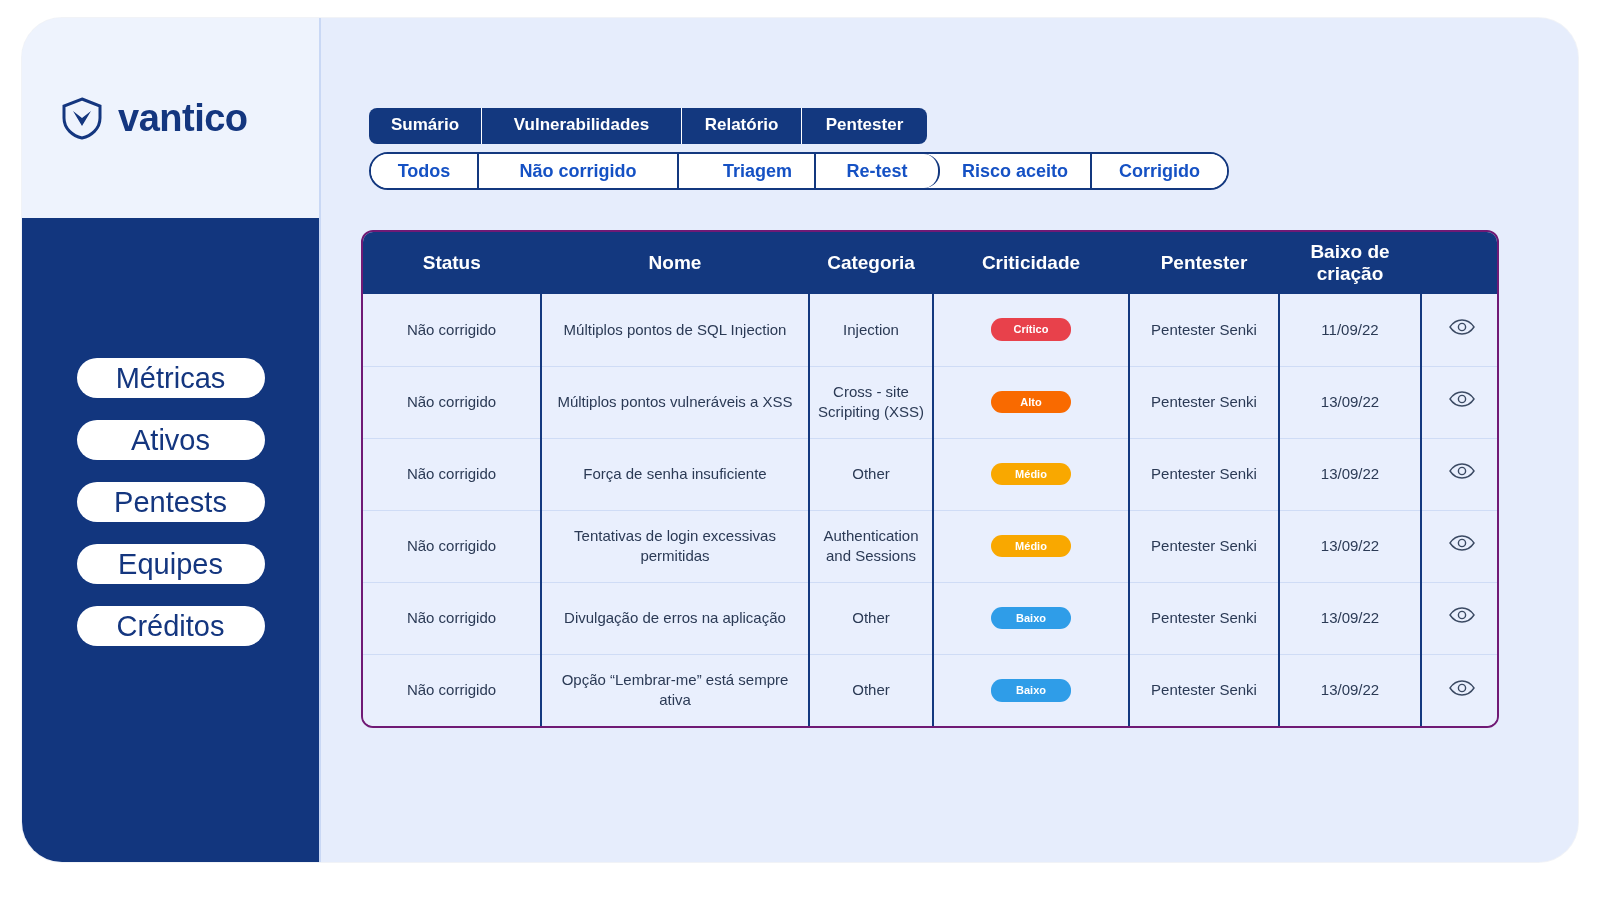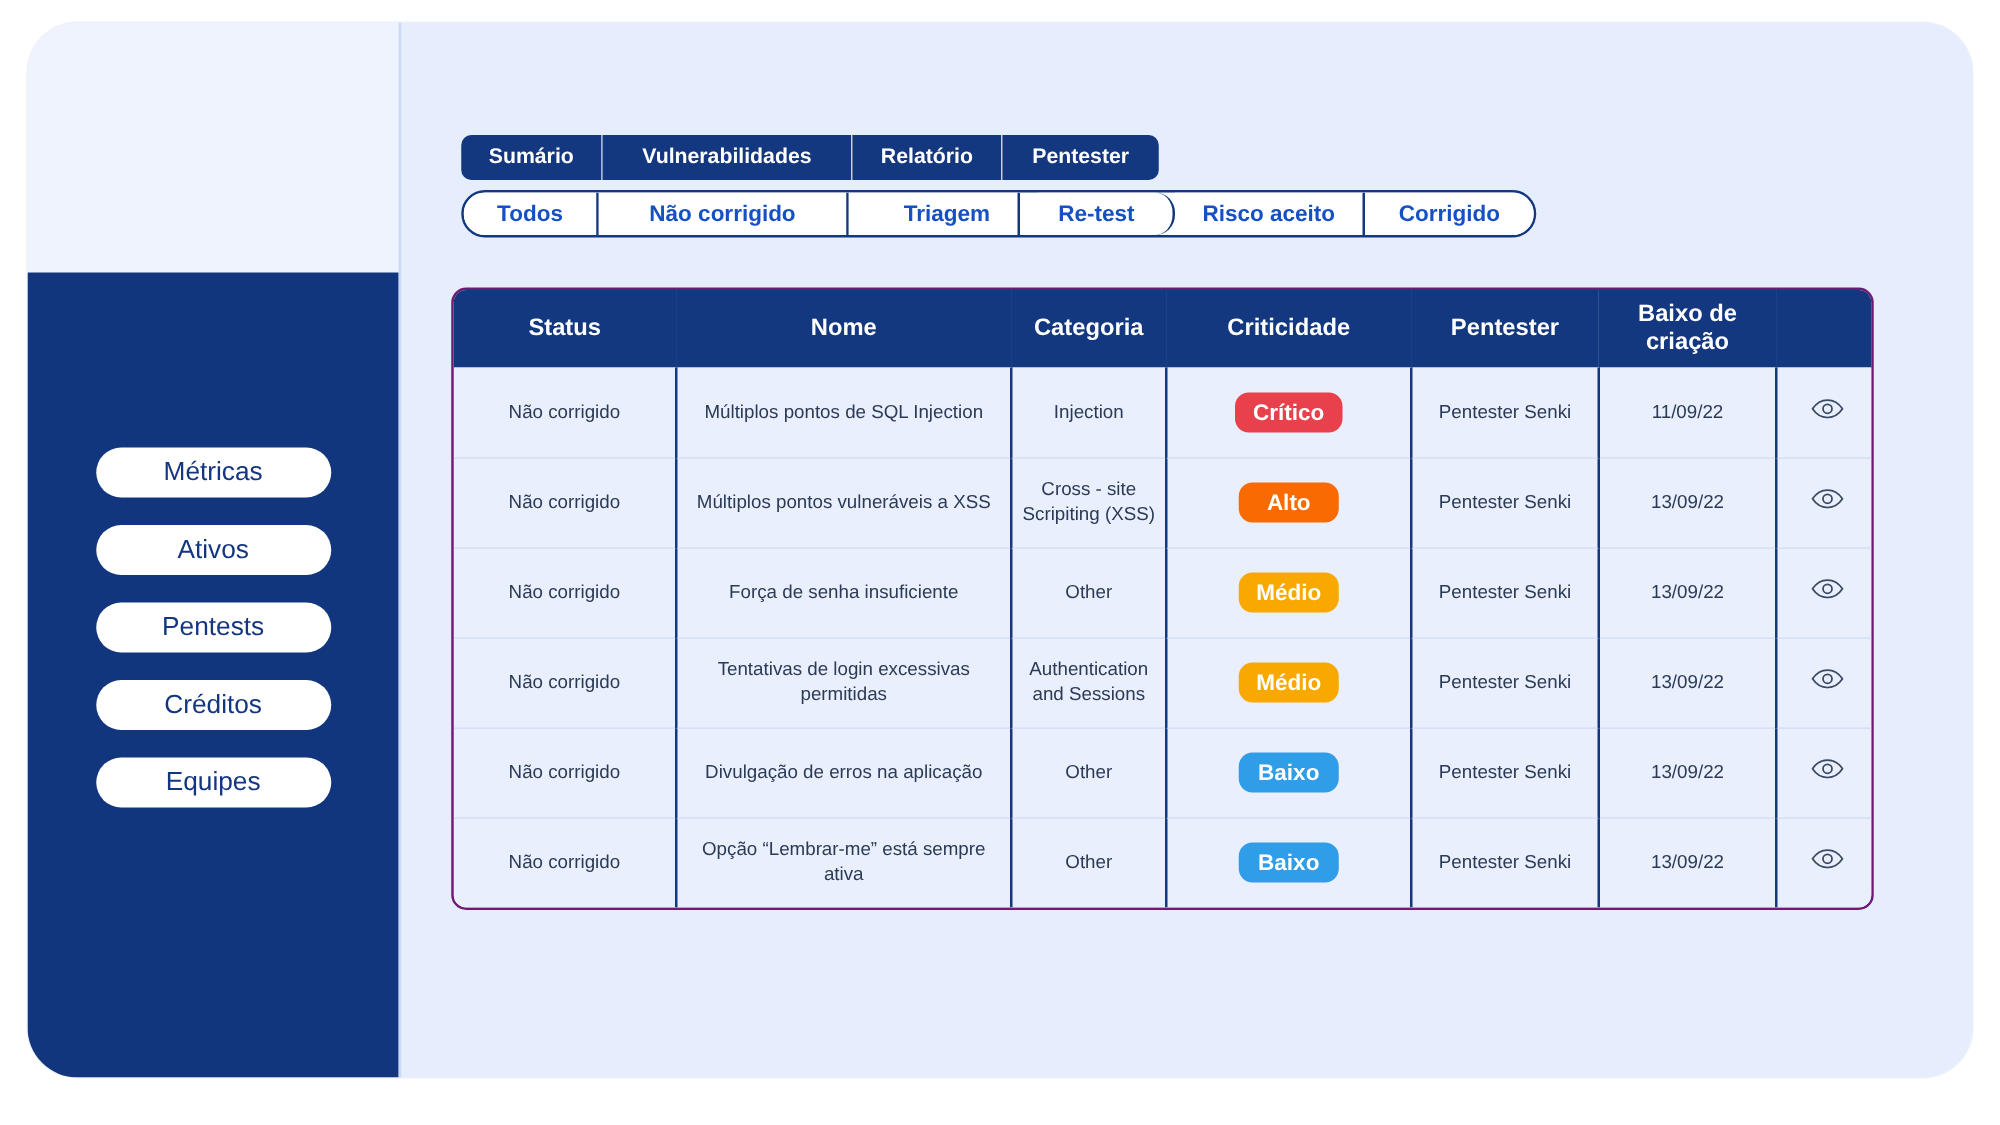--- a/index.html
+++ b/index.html
@@ -55,21 +55,21 @@
   }
   .nav-item {
     display: block;
     margin: 0 auto 22px auto;
     width: 188px;
     height: 40px;
     line-height: 40px;
     border-radius: 20px;
     background: #ffffff;
     color: #14367f;
-    font-size: 21px;
+    font-size: 29px;
     text-align: center;
     cursor: pointer;
   }
   
   .main {
     flex: 1 1 auto;
     background: #e6edfc;
     position: relative;
     border-left: 2px solid #c9d8f5;
     padding: 0;
@@ -171,44 +171,53 @@
   .col-pent   { width: 150px; }
   .col-date   { width: 142px; }
   .col-eye    { width: 80px; }
 
   .badge {
     display: inline-block;
     min-width: 80px;
     padding: 4px 14px;
     border-radius: 11px;
     color: #ffffff;
-    font-size: 18px;
+    font-size: 11px;
     font-weight: bold;
   }
   .badge.critico { background: #e8414b; }
   .badge.alto    { background: #f96a00; }
   .badge.medio   { background: #f9a800; }
   .badge.baixo   { background: #2f9de8; }
 
   .eye { display: inline-block; cursor: pointer; }
   .crit-cell { vertical-align: middle; }
 </style>
 </head>
 <body>
 
 <div id="app">
   <div class="window">
 
     <div class="sidebar">
+      <div class="logo-area">
+        <span class="logo-mark">
+          <svg width="44" height="44" viewBox="0 0 44 44">
+            <path d="M22 3 L40 10 L40 22 C40 33 31 40 22 42 C13 40 4 33 4 22 L4 10 Z" fill="none" stroke="#14367f" stroke-width="3"></path>
+            <path d="M13 15 L22 30 L31 15 L22 22 Z" fill="#14367f"></path>
+          </svg>
+        </span>
+        <span class="logo-text">vantico</span>
+      </div>
       <nav class="sidebar-nav">
         <div class="nav-item">Métricas</div>
         <div class="nav-item">Ativos</div>
         <div class="nav-item">Pentests</div>
+        <div class="nav-item">Equipes</div>
         <div class="nav-item">Créditos</div>
-        <div class="nav-item">Equipes</div>
       </nav>
     </div>
 
     <div class="main">
 
       <div class="tabs-row">
         <div class="tab t0">Sumário</div>
         <div class="tab t1">Vulnerabilidades</div>
         <div class="tab t2">Relatório</div>
         <div class="tab t3">Pentester</div>

